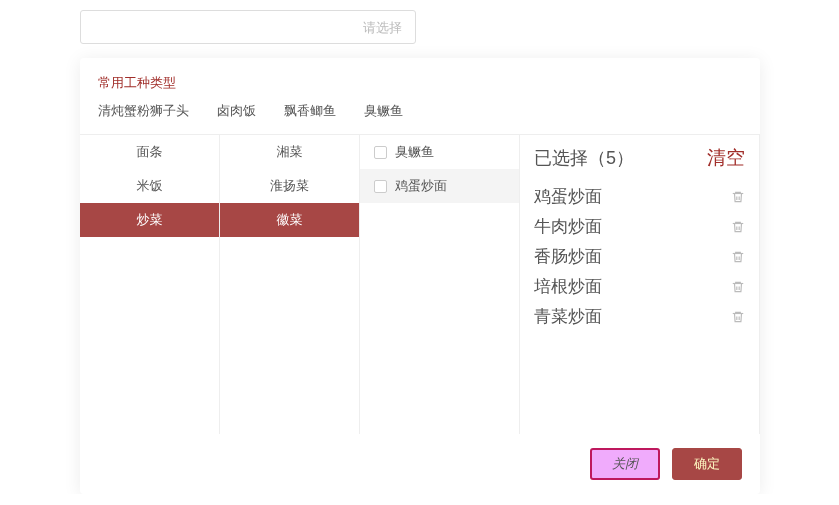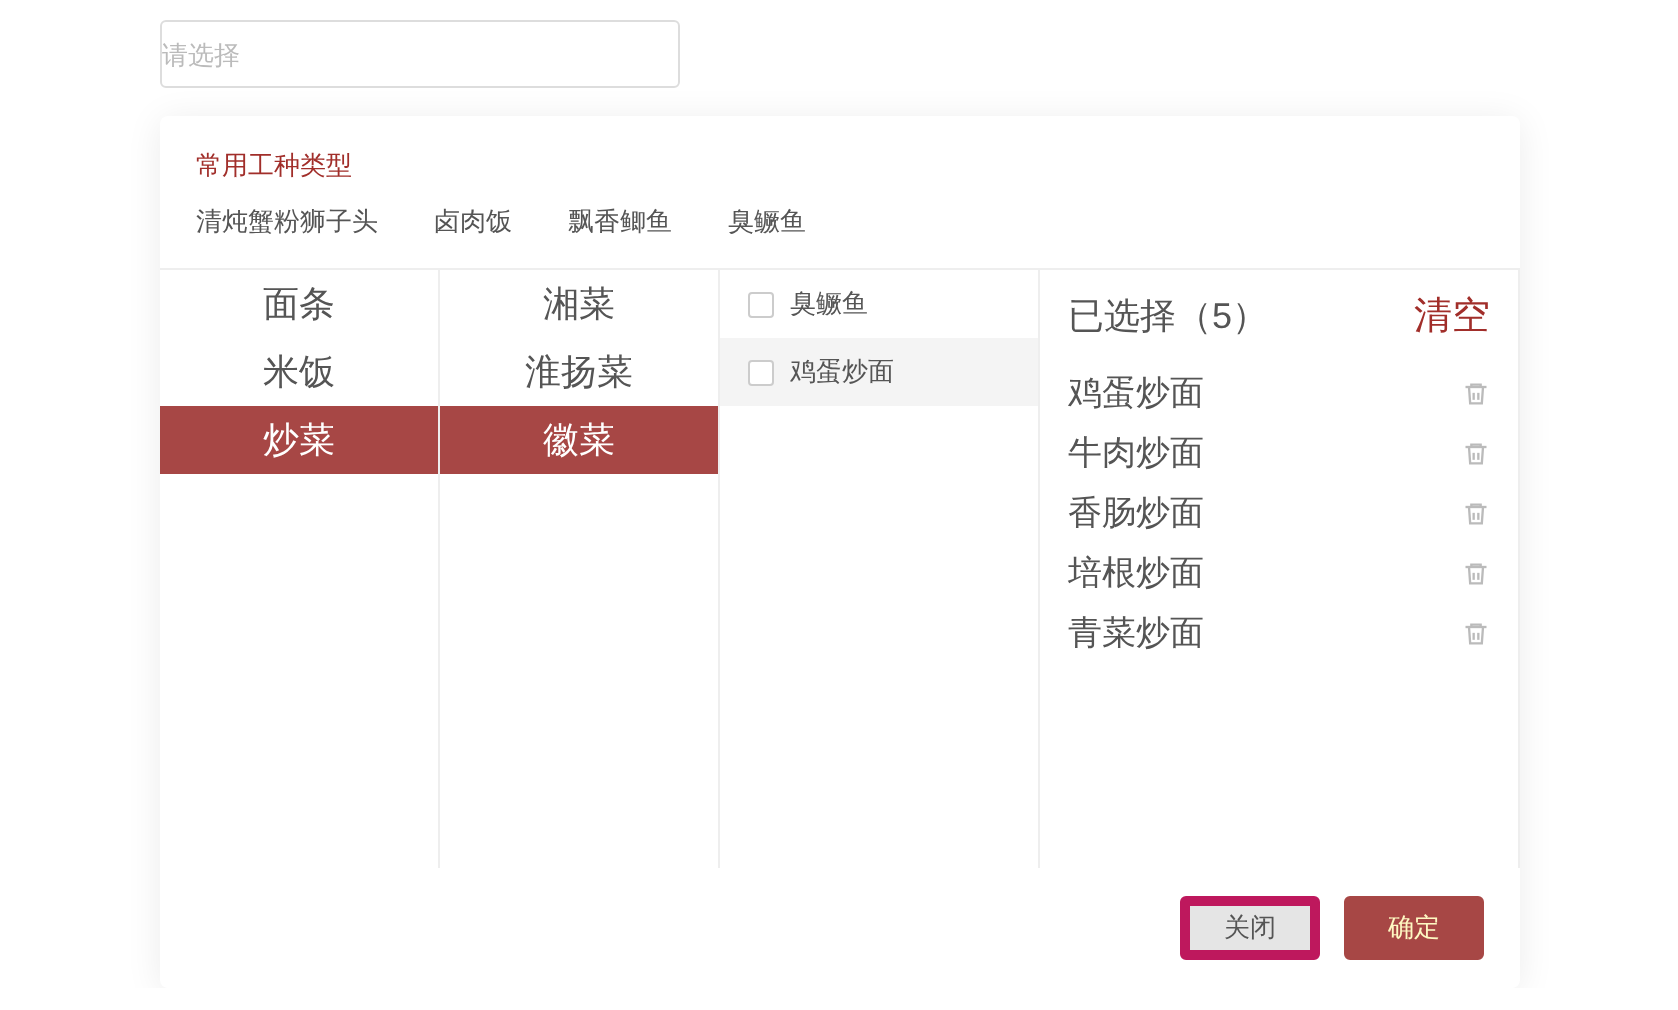--- a/index.html
+++ b/index.html
@@ -5,28 +5,29 @@
   * { box-sizing: border-box; margin: 0; padding: 0; }
   body {
     font-family: -apple-system, BlinkMacSystemFont, "Segoe UI", "PingFang SC", "Microsoft YaHei", sans-serif;
     font-size: 13px;
     color: #333;
     background: #fff;
     padding: 10px 0 0 80px;
     width: 839px;
   }
   .select-input {
-    width: 260px;
+    width: 336px;
     height: 34px;
     border: 1px solid #ddd;
     border-radius: 3px;
-    padding: 0 0;
+    padding: 0 13px;
     line-height: 34px;
     color: #bbb;
     cursor: pointer;
+    text-align: right;
   }
   .panel {
     position: relative;
     margin-top: 14px;
     width: 680px;
     background: #fff;
     border-radius: 4px;
     box-shadow: 0 2px 18px rgba(0,0,0,0.08);
     padding: 16px 18px 14px 18px;
   }
@@ -54,21 +55,21 @@
     border-right: 1px solid #eee;
     overflow-y: auto;
   }
   .col1, .col2 { flex: 0 0 140px; }
   .col3 { flex: 0 0 160px; }
   .col4 { flex: 1; padding: 10px 14px; }
   .row {
     height: 34px;
     line-height: 34px;
     text-align: center;
-    font-size: 18px;
+    font-size: 13px;
     color: #555;
     cursor: pointer;
   }
   .row.selected {
     background: #a74745;
     color: #fff;
   }
   .check-row {
     display: flex;
     align-items: center;
@@ -118,23 +119,24 @@
     min-width: 70px;
     height: 32px;
     border-radius: 3px;
     font-size: 13px;
     cursor: pointer;
     display: inline-flex;
     align-items: center;
     justify-content: center;
   }
   .btn-default {
-    border: 5px solid #be185d;
-    background: #e5e5e5;
-    color: #555;
+    border: 2px solid #be185d;
+    background: #f0abfc;
+    color: #555;
+    font-style: italic;
   }
   .btn-primary {
     border: 1px solid #a74745;
     background: #a74745;
     color: #fef9c3;
   }
 </style>
 </head>
 <body>
 

